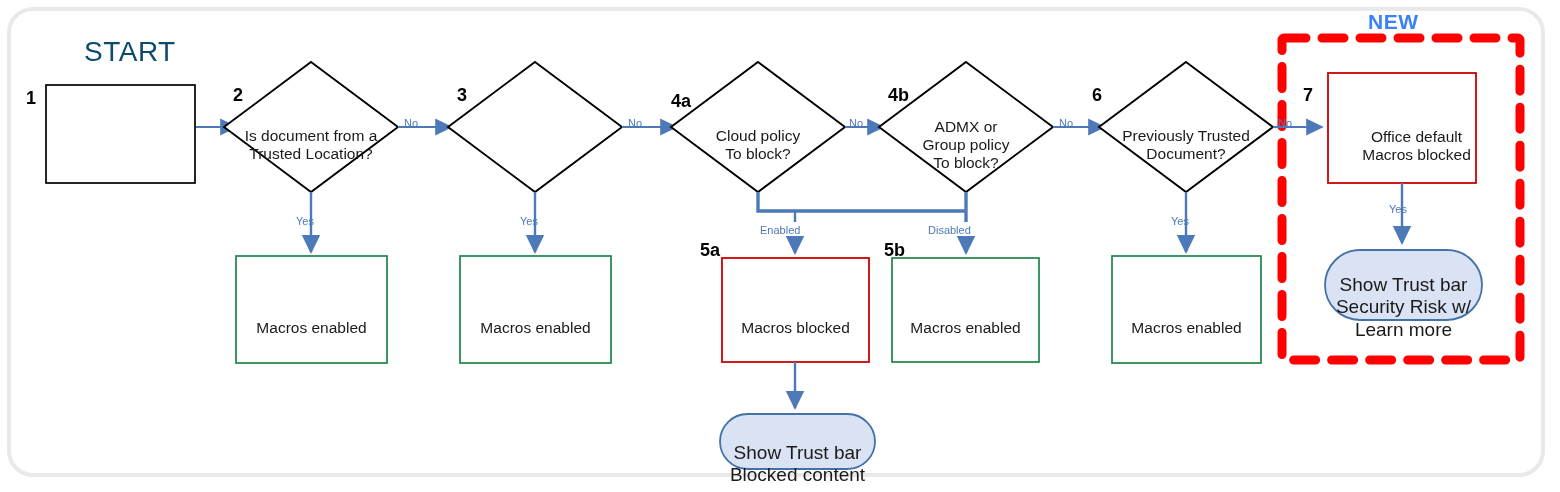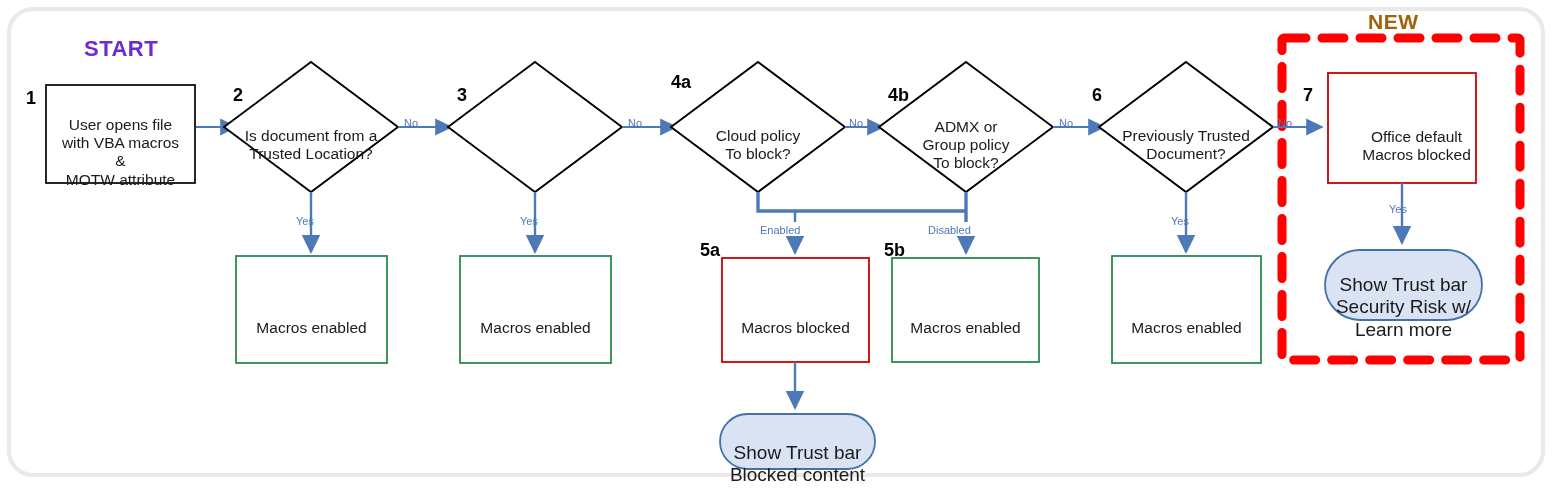--- a/index.html
+++ b/index.html
@@ -64,30 +64,30 @@
     color: #000000;
   }
   .edge-lbl {
     position: absolute;
     font-size: 11px;
     color: #4e79b8;
     white-space: nowrap;
   }
   .start-lbl {
     position: absolute;
-    font-size: 22px;
-    font-weight: bold;
-    color: #6d28d9;
+    font-size: 28px;
+    font-weight: normal;
+    color: #0c4a6e;
     letter-spacing: 0.5px;
   }
   .new-lbl {
     position: absolute;
     font-size: 21px;
     font-weight: bold;
-    color: #a16207;
+    color: #3b82f6;
     letter-spacing: 0.5px;
   }
   .tblock {
     display: flex;
     align-items: center;
     justify-content: center;
     height: 100%;
     width: 100%;
   }
 </style>
@@ -155,33 +155,27 @@
     <rect x="1325" y="250" width="157" height="70" rx="35" ry="35" fill="#dae3f3" stroke="#4472a8" stroke-width="1.8"></rect>
   </svg>
 
   <div class="start-lbl" style="left:84px; top:36px;">START</div>
 
   <div class="new-lbl" style="left:1368px; top:10px;">NEW</div>
 
   <div class="step-num" style="left:26px; top:88px;">1</div>
   <div class="step-num" style="left:233px; top:85px;">2</div>
   <div class="step-num" style="left:457px; top:85px;">3</div>
-  <div class="step-num" style="left:671px; top:72px;">4a</div>
+  <div class="step-num" style="left:671px; top:91px;">4a</div>
   <div class="step-num" style="left:700px; top:240px;">5a</div>
   <div class="step-num" style="left:888px; top:85px;">4b</div>
   <div class="step-num" style="left:884px; top:240px;">5b</div>
   <div class="step-num" style="left:1092px; top:85px;">6</div>
   <div class="step-num" style="left:1303px; top:85px;">7</div>
 
-  <div class="lbl proc-text" style="left:46px; top:85px; width:149px; height:98px;">
-    <span class="tblock">User opens file
-with VBA macros
-&amp;
-MOTW attribute</span>
-  </div>
 
   <div class="lbl diamond-text" style="left:226px; top:98px; width:170px; height:58px;">
     <span class="tblock">Is document from a
 Trusted Location?</span>
   </div>
 
   <div class="lbl proc-text" style="left:236px; top:256px; width:151px; height:107px;">
     <span class="tblock">Macros enabled</span>
   </div>
 

